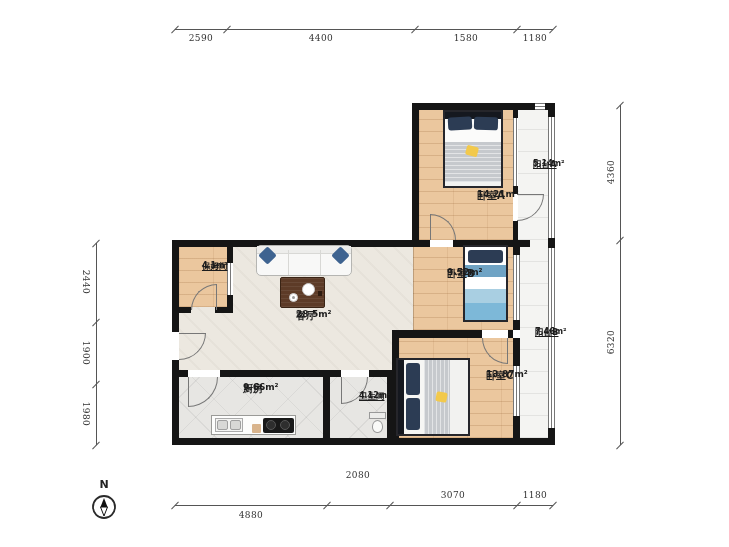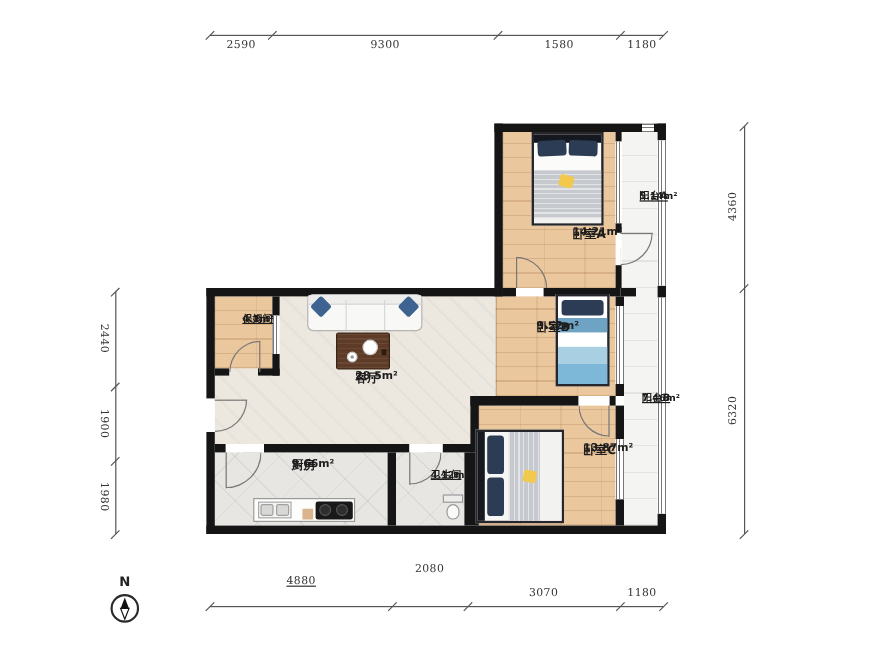--- a/index.html
+++ b/index.html
@@ -217,31 +217,31 @@
     <div class="rarea">13.87m²</div>
   </div>
 
   <div class="dline" style="left:175px;top:29px;width:378px;height:1px;"></div>
   <div class="tick" style="left:170px;top:29px;"></div>
   <div class="tick" style="left:222px;top:29px;"></div>
   <div class="tick" style="left:410px;top:29px;"></div>
   <div class="tick" style="left:512px;top:29px;"></div>
   <div class="tick" style="left:548px;top:29px;"></div>
   <div class="dlab" style="left:201px;top:33px;">2590</div>
-  <div class="dlab" style="left:321px;top:33px;">9300</div>
+  <div class="dlab" style="left:321px;top:33px;">4400</div>
   <div class="dlab" style="left:466px;top:33px;">1580</div>
   <div class="dlab" style="left:535px;top:33px;">1180</div>
 
   <div class="dline" style="left:175px;top:505px;width:378px;height:1px;"></div>
   <div class="tick" style="left:170px;top:505px;"></div>
   <div class="tick" style="left:322px;top:505px;"></div>
   <div class="tick" style="left:385px;top:505px;"></div>
   <div class="tick" style="left:512px;top:505px;"></div>
   <div class="tick" style="left:548px;top:505px;"></div>
-  <div class="dlab" style="left:251px;top:480px;text-decoration:underline;">4880</div>
+  <div class="dlab" style="left:251px;top:510px;">4880</div>
   <div class="dlab" style="left:358px;top:470px;">2080</div>
   <div class="dlab" style="left:453px;top:490px;">3070</div>
   <div class="dlab" style="left:535px;top:490px;">1180</div>
 
   <div class="dline" style="left:96px;top:243px;width:1px;height:202px;"></div>
   <div class="tick" style="left:91px;top:243px;"></div>
   <div class="tick" style="left:91px;top:322px;"></div>
   <div class="tick" style="left:91px;top:384px;"></div>
   <div class="tick" style="left:91px;top:445px;"></div>
   <div class="dlab-v rot90" style="left:86px;top:282px;">2440</div>

